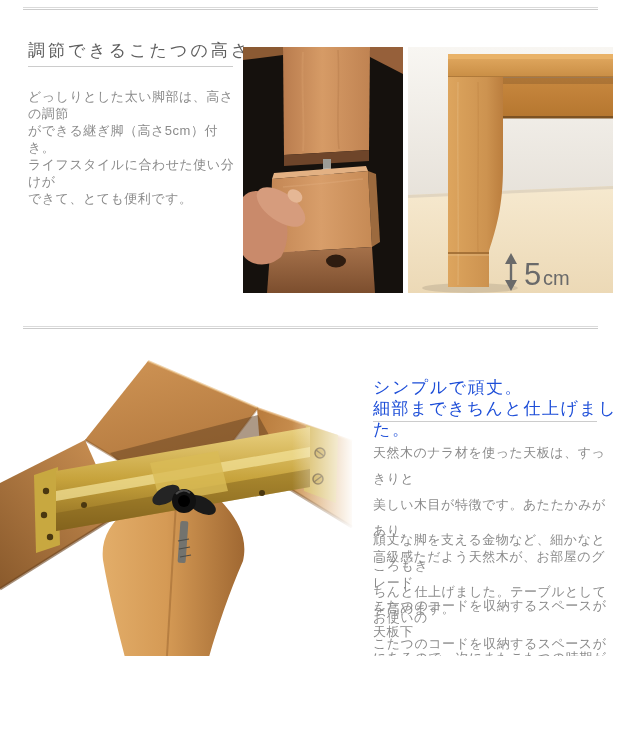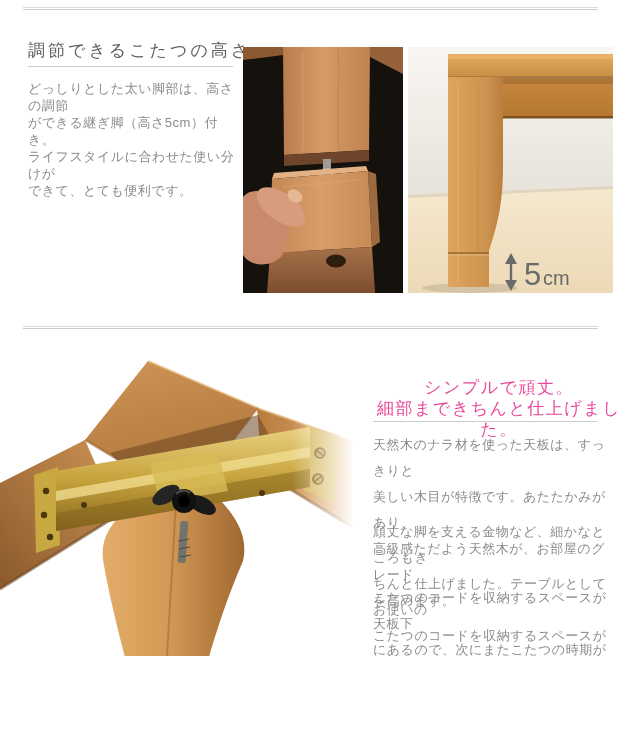--- a/index.html
+++ b/index.html
@@ -8,28 +8,28 @@
   .page { position:relative; width:625px; height:656px; background:#ffffff; overflow:hidden; }
 
   .rule { position:absolute; left:23px; width:575px; height:3px;
           border-top:1px solid #dadada; border-bottom:1px solid #cccccc; }
   .rule-top { top:7px; }
   .rule-mid { top:326px; }
 
   .h-title { position:absolute; font-size:17px; font-weight:400; color:#5e5e5e;
              letter-spacing:3px; white-space:pre-line; line-height:21px; }
   .h-title-1 { left:28px; top:40px; }
-  .h-title-2 { left:373px; top:377px; color:#ec4899; letter-spacing:1.5px;text-align:center; }
+  .h-title-2 { left:373px; top:377px; color:#1d4ed8; letter-spacing:1.5px; }
 
   .underline { position:absolute; height:1px; background:#cccccc; }
   .underline-1 { left:28px; top:66px; width:205px; }
   .underline-2 { left:373px; top:421px; width:224px; }
 
   .body-text { position:absolute; font-size:13px; line-height:17px; color:#8b8b8b;
-               white-space:pre-line; letter-spacing:0.5px; }
+               white-space:pre-line; letter-spacing:0.5px;margin-top:8px; }
   .body-1 { left:28px; top:80px; width:215px; }
   .para   { left:373px; width:236px; line-height:26px; }
   .para-1 { top:432px; }
   .para-2 { top:519px; }
   .para-3 { top:585px; }
 
   .photo { position:absolute; display:block; }
   .photo svg { display:block; }
   .photo-1 { left:243px; top:47px; width:160px; height:246px; }
   .photo-2 { left:408px; top:47px; width:205px; height:246px; }

